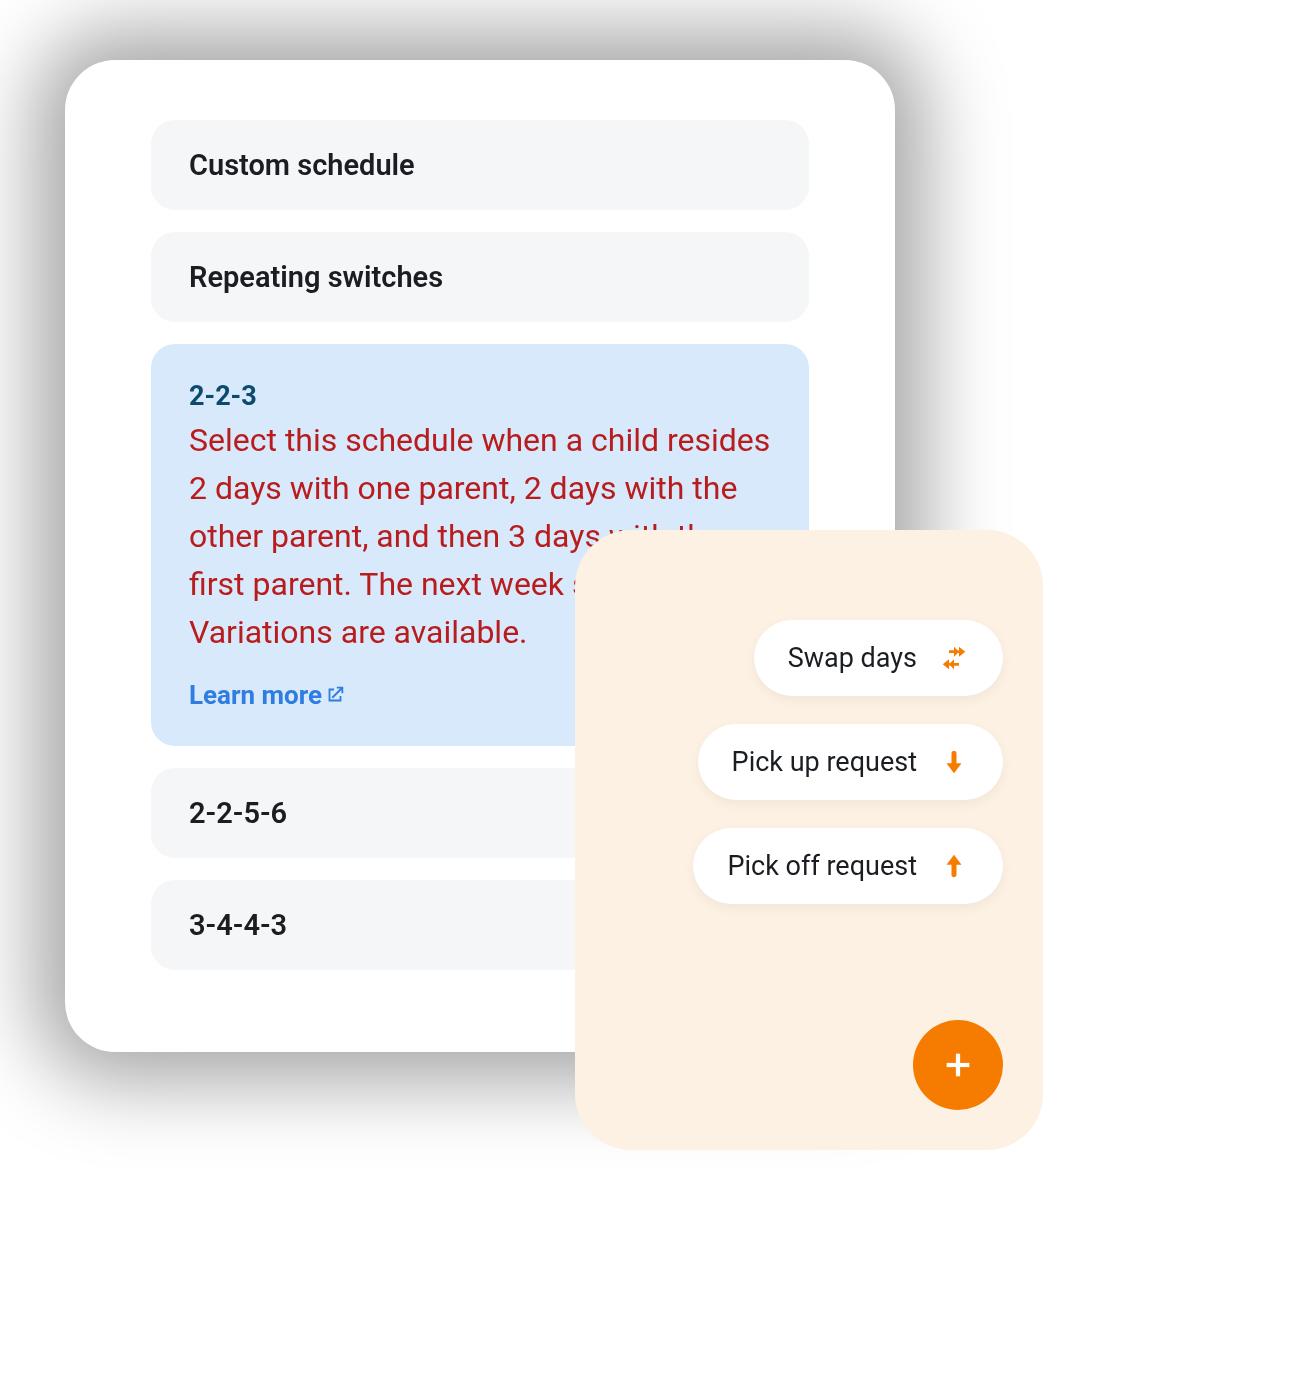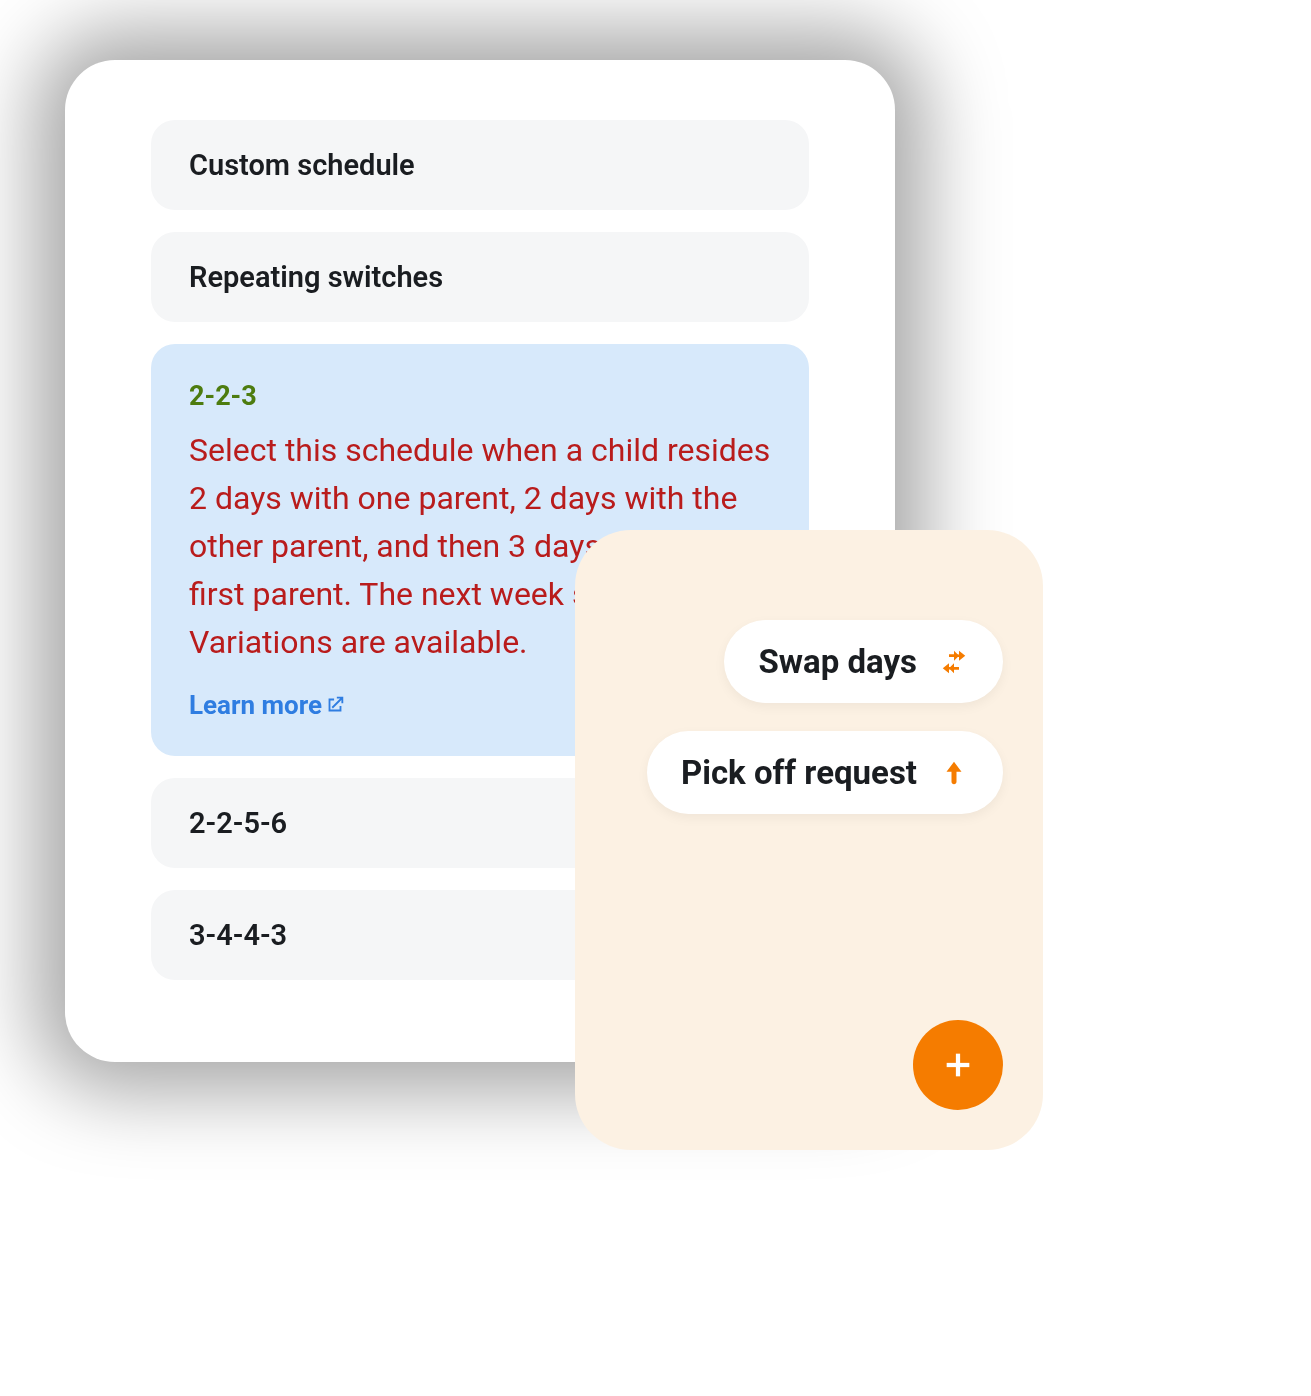--- a/index.html
+++ b/index.html
@@ -35,24 +35,24 @@
     .schedule-option-title {
       font-size: 29px;
       font-weight: 600;
       color: #1a1d21;
     }
     .schedule-option.selected {
       background: #d7e9fb;
       padding: 36px 38px 36px 38px;
     }
     .schedule-option.selected .schedule-option-title {
-      color: #4d7c0f;
+      color: #0c4a6e;
       font-size: 27px;
       font-weight: 700;
-      margin-bottom: 14px;
+      margin-bottom: 4px;
     }
     .schedule-description {
       font-size: 32px;
       line-height: 1.5;
       color: #b91c1c;
       margin-bottom: 24px;
     }
     .learn-more {
       display: inline-flex;
       align-items: center;
@@ -86,22 +86,22 @@
       border-radius: 50px;
       padding: 22px 34px;
       margin-bottom: 28px;
       display: inline-flex;
       align-items: center;
       gap: 22px;
       cursor: pointer;
       box-shadow: 0 4px 12px rgba(0,0,0,0.05);
     }
     .action-button-label {
-      font-size: 33px;
-      font-weight: 700;
+      font-size: 27px;
+      font-weight: 400;
       color: #1a1d21;
     }
     .action-icon {
       width: 30px;
       height: 30px;
       fill: #f57c00;
     }
     .fab {
       width: 90px;
       height: 90px;
@@ -158,20 +158,26 @@
 <div class="action-panel">
 
   <div class="action-button">
     <span class="action-button-label">Swap days</span>
     <svg class="action-icon" viewBox="0 0 24 24">
       <path d="M7 8l-4 4h3v4h2v-4h3L7 8zm10 8l4-4h-3V8h-2v4h-3l4 4z" transform="rotate(90 12 12)"></path>
       <path d="M16 3l5 4-5 4V8H8V6h8V3zM8 21l-5-4 5-4v3h8v2H8v3z"></path>
     </svg>
   </div>
 
+  <div class="action-button">
+    <span class="action-button-label">Pick up request</span>
+    <svg class="action-icon" viewBox="0 0 24 24">
+      <path d="M12 3c1.1 0 2 .9 2 2v8h4l-6 8-6-8h4V5c0-1.1.9-2 2-2z"></path>
+    </svg>
+  </div>
 
   <div class="action-button">
     <span class="action-button-label">Pick off request</span>
     <svg class="action-icon" viewBox="0 0 24 24">
       <path d="M12 21c-1.1 0-2-.9-2-2v-8H6l6-8 6 8h-4v8c0 1.1-.9 2-2 2z"></path>
     </svg>
   </div>
 
   <div class="fab">
     <svg class="fab-icon" viewBox="0 0 24 24">

